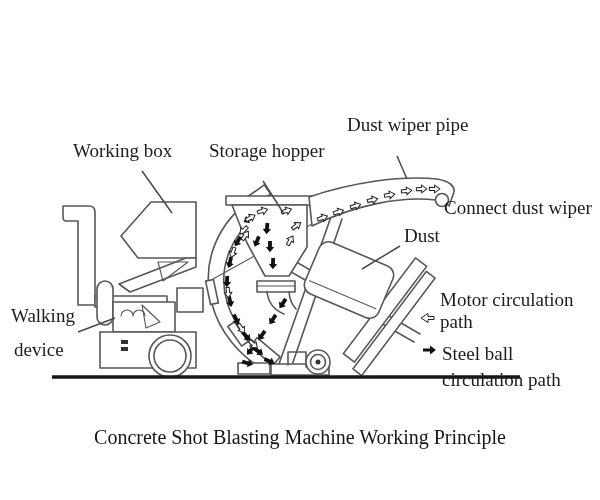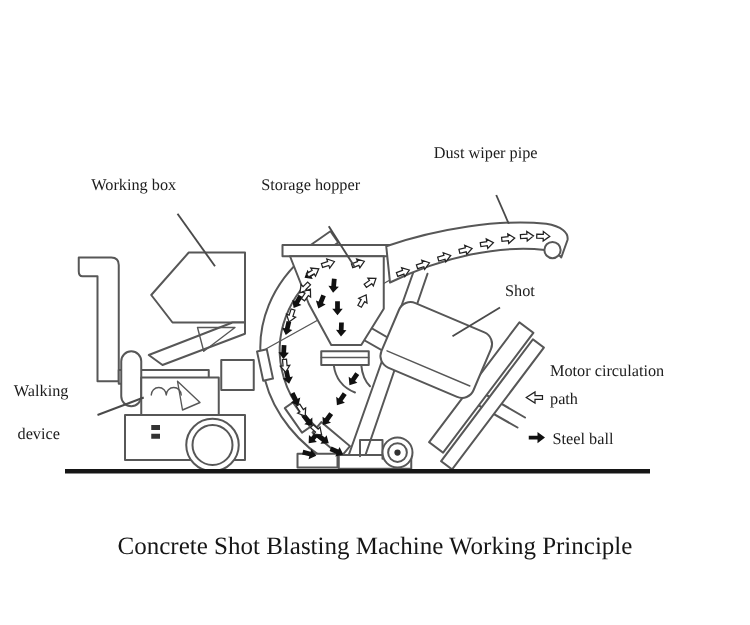--- a/index.html
+++ b/index.html
@@ -4,21 +4,21 @@
 <style>
   html,body { margin:0; padding:0; background:#ffffff; }
   .stage {
     position:relative; width:600px; height:500px; overflow:hidden;
     background:#ffffff;
     font-family:"Liberation Serif","DejaVu Serif",serif;
     color:#1c1c1c;
   }
   .stage svg.drawing { position:absolute; left:0; top:0; }
   .lbl {
-    position:absolute; font-size:13px; line-height:1.1;
+    position:absolute; font-size:19px; line-height:1.1;
     white-space:nowrap; color:#1c1c1c;
   }
   .caption {
     position:absolute; left:50%; transform:translateX(-50%);
     top:426px; font-size:20px; white-space:nowrap; color:#161616;
   }
   .legend-row { display:flex; gap:5px; }
   .legend-row svg { flex:0 0 auto; }
   
   .ln { stroke:#575757; stroke-width:1.6; fill:none; stroke-linejoin:round; stroke-linecap:round; }
@@ -157,34 +157,36 @@
       <line class="leader" x1="263" y1="181" x2="284" y2="214"></line>
       <line class="leader" x1="397" y1="156" x2="407" y2="179"></line>
       <line class="leader" x1="400" y1="246" x2="362" y2="269"></line>
       <line class="leader" x1="78" y1="332" x2="115" y2="318"></line>
     </g>
   </svg>
 
   <div class="lbl" style="left:73px; top:141px">Working box</div>
   <div class="lbl" style="left:209px; top:141px">Storage hopper</div>
   <div class="lbl" style="left:347px; top:115px">Dust wiper pipe</div>
-  <div class="lbl" style="left:404px; top:226px">Shot</div>
+  <div class="lbl" style="left:444px; top:198px">Connect dust wiper</div>
+  <div class="lbl" style="left:404px; top:226px">Dust</div>
   <div class="lbl" style="left:11px; top:306px">Walking</div>
   <div class="lbl" style="left:14px; top:340px">device</div>
 
   <div class="lbl" style="left:440px; top:290px">Motor circulation</div>
   <div class="lbl legend-row" style="left:420px; top:312px">
     <svg width="15" height="12" viewBox="0 0 15 12">
       <path d="M 14,4.5 L 8,4.5 L 8,1.5 L 1,6 L 8,10.5 L 8,7.5 L 14,7.5 Z" fill="#ffffff" stroke="#222" stroke-width="1"></path>
     </svg>
     <span>path</span>
   </div>
 
   <div class="lbl legend-row" style="left:422px; top:344px">
     <svg width="15" height="12" viewBox="0 0 15 12">
       <path d="M 1,4.5 L 8,4.5 L 8,1.5 L 14,6 L 8,10.5 L 8,7.5 L 1,7.5 Z" fill="#111111"></path>
     </svg>
     <span>Steel ball</span>
   </div>
+  <div class="lbl" style="left:442px; top:370px">circulation path</div>
 
   <div class="caption">Concrete Shot Blasting Machine Working Principle</div>
 
 </div>
 
 </body></html>

